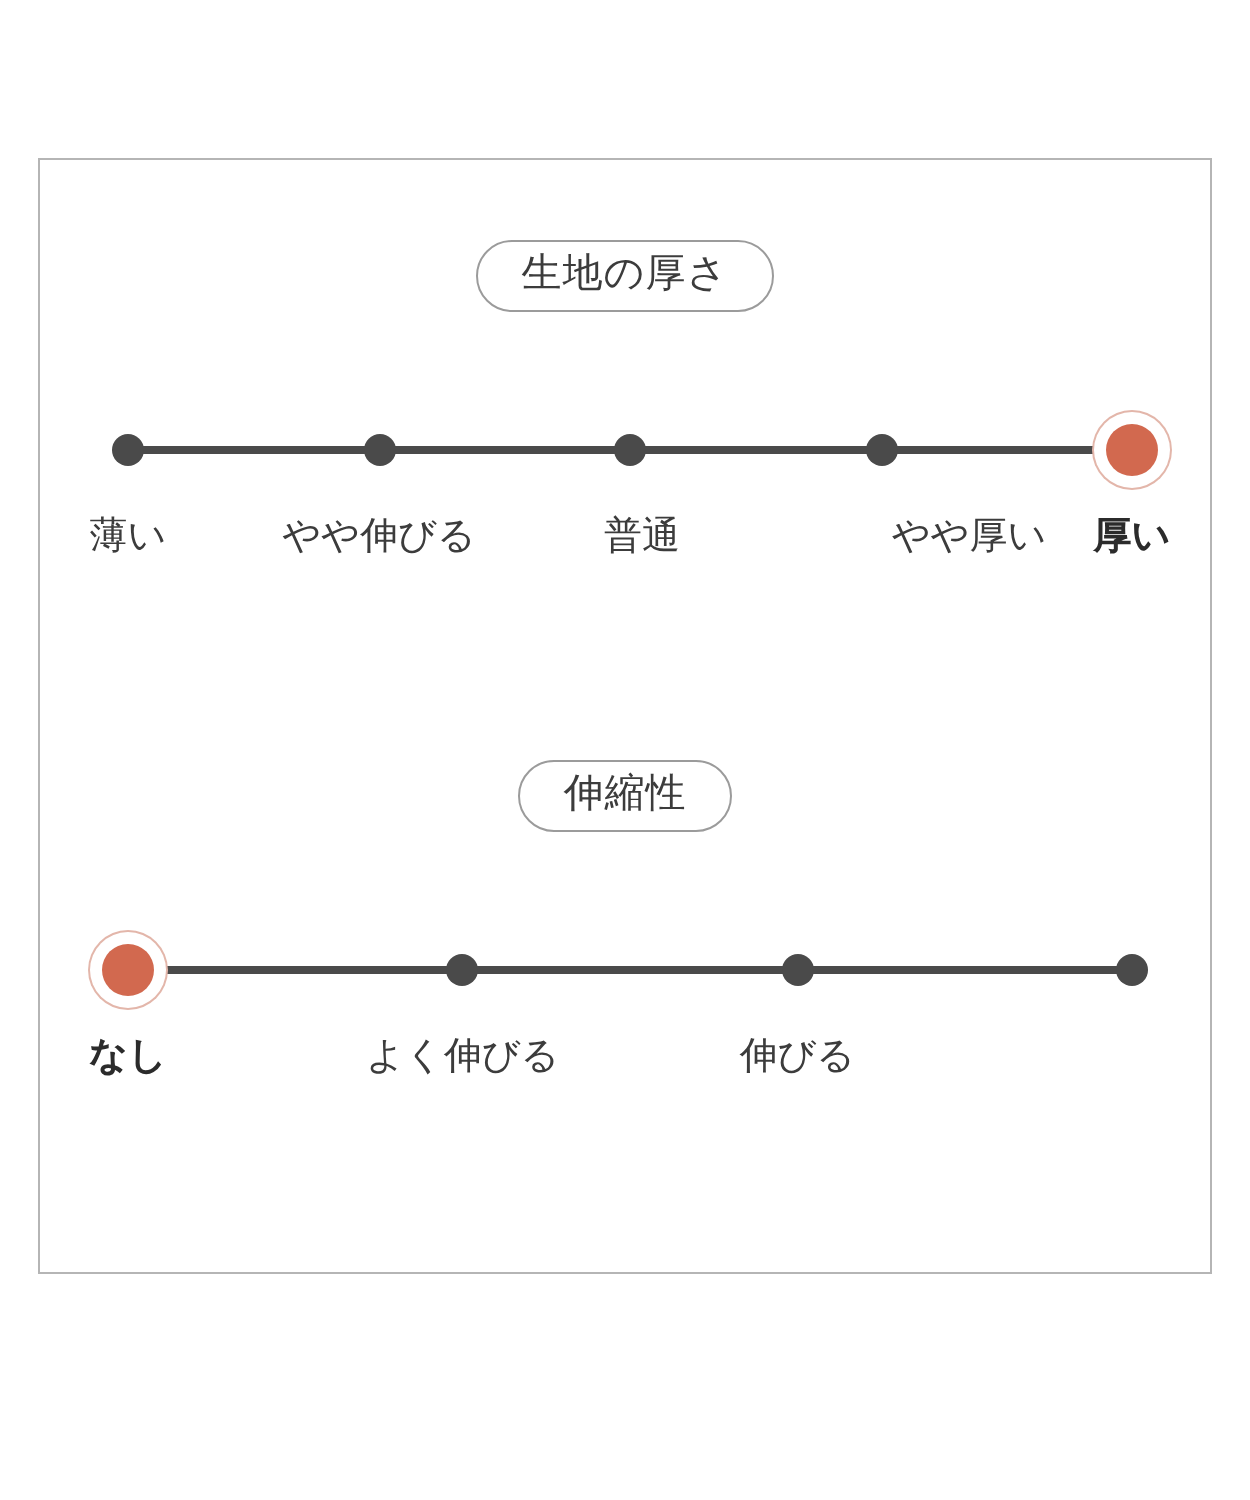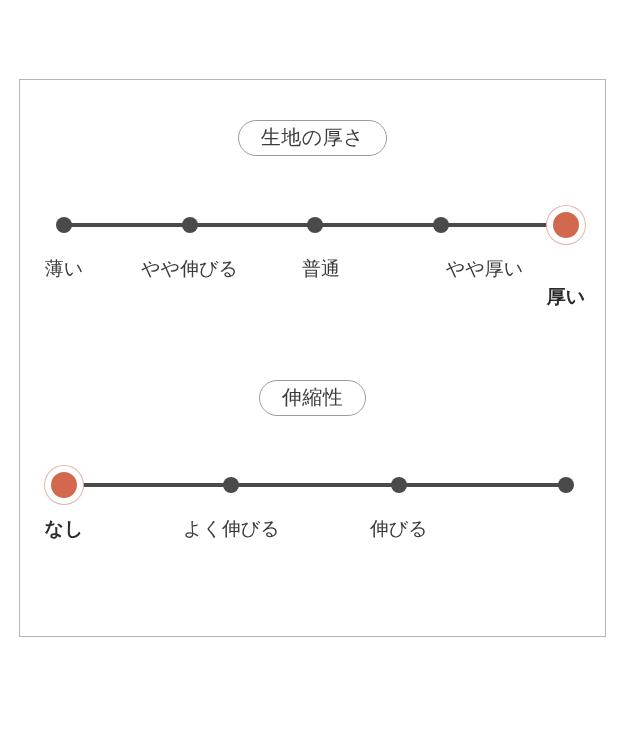--- a/index.html
+++ b/index.html
@@ -158,21 +158,21 @@
             <div class="point" style="left: 420.5px;"></div>
             <div class="point active" style="left: 546px;"></div>
           </div>
       </div>
 
       <div class="labels" id="labels-thickness">
           <div class="label" style="left: 44px;">薄い</div>
           <div class="label" style="left: 169.5px;">やや伸びる</div>
           <div class="label" style="left: 301px;">普通</div>
           <div class="label" style="left: 420.5px; margin-left: 44px;">やや厚い</div>
-          <div class="label active" style="left: 546px; margin-top: 28px;">厚い</div>
+          <div class="label active" style="left: 546px;">厚い</div>
         </div>
     </div>
 
     <div class="section section-stretch">
 
       <div class="badge-row">
         <div class="badge">伸縮性</div>
       </div>
 
       <div class="scale">

